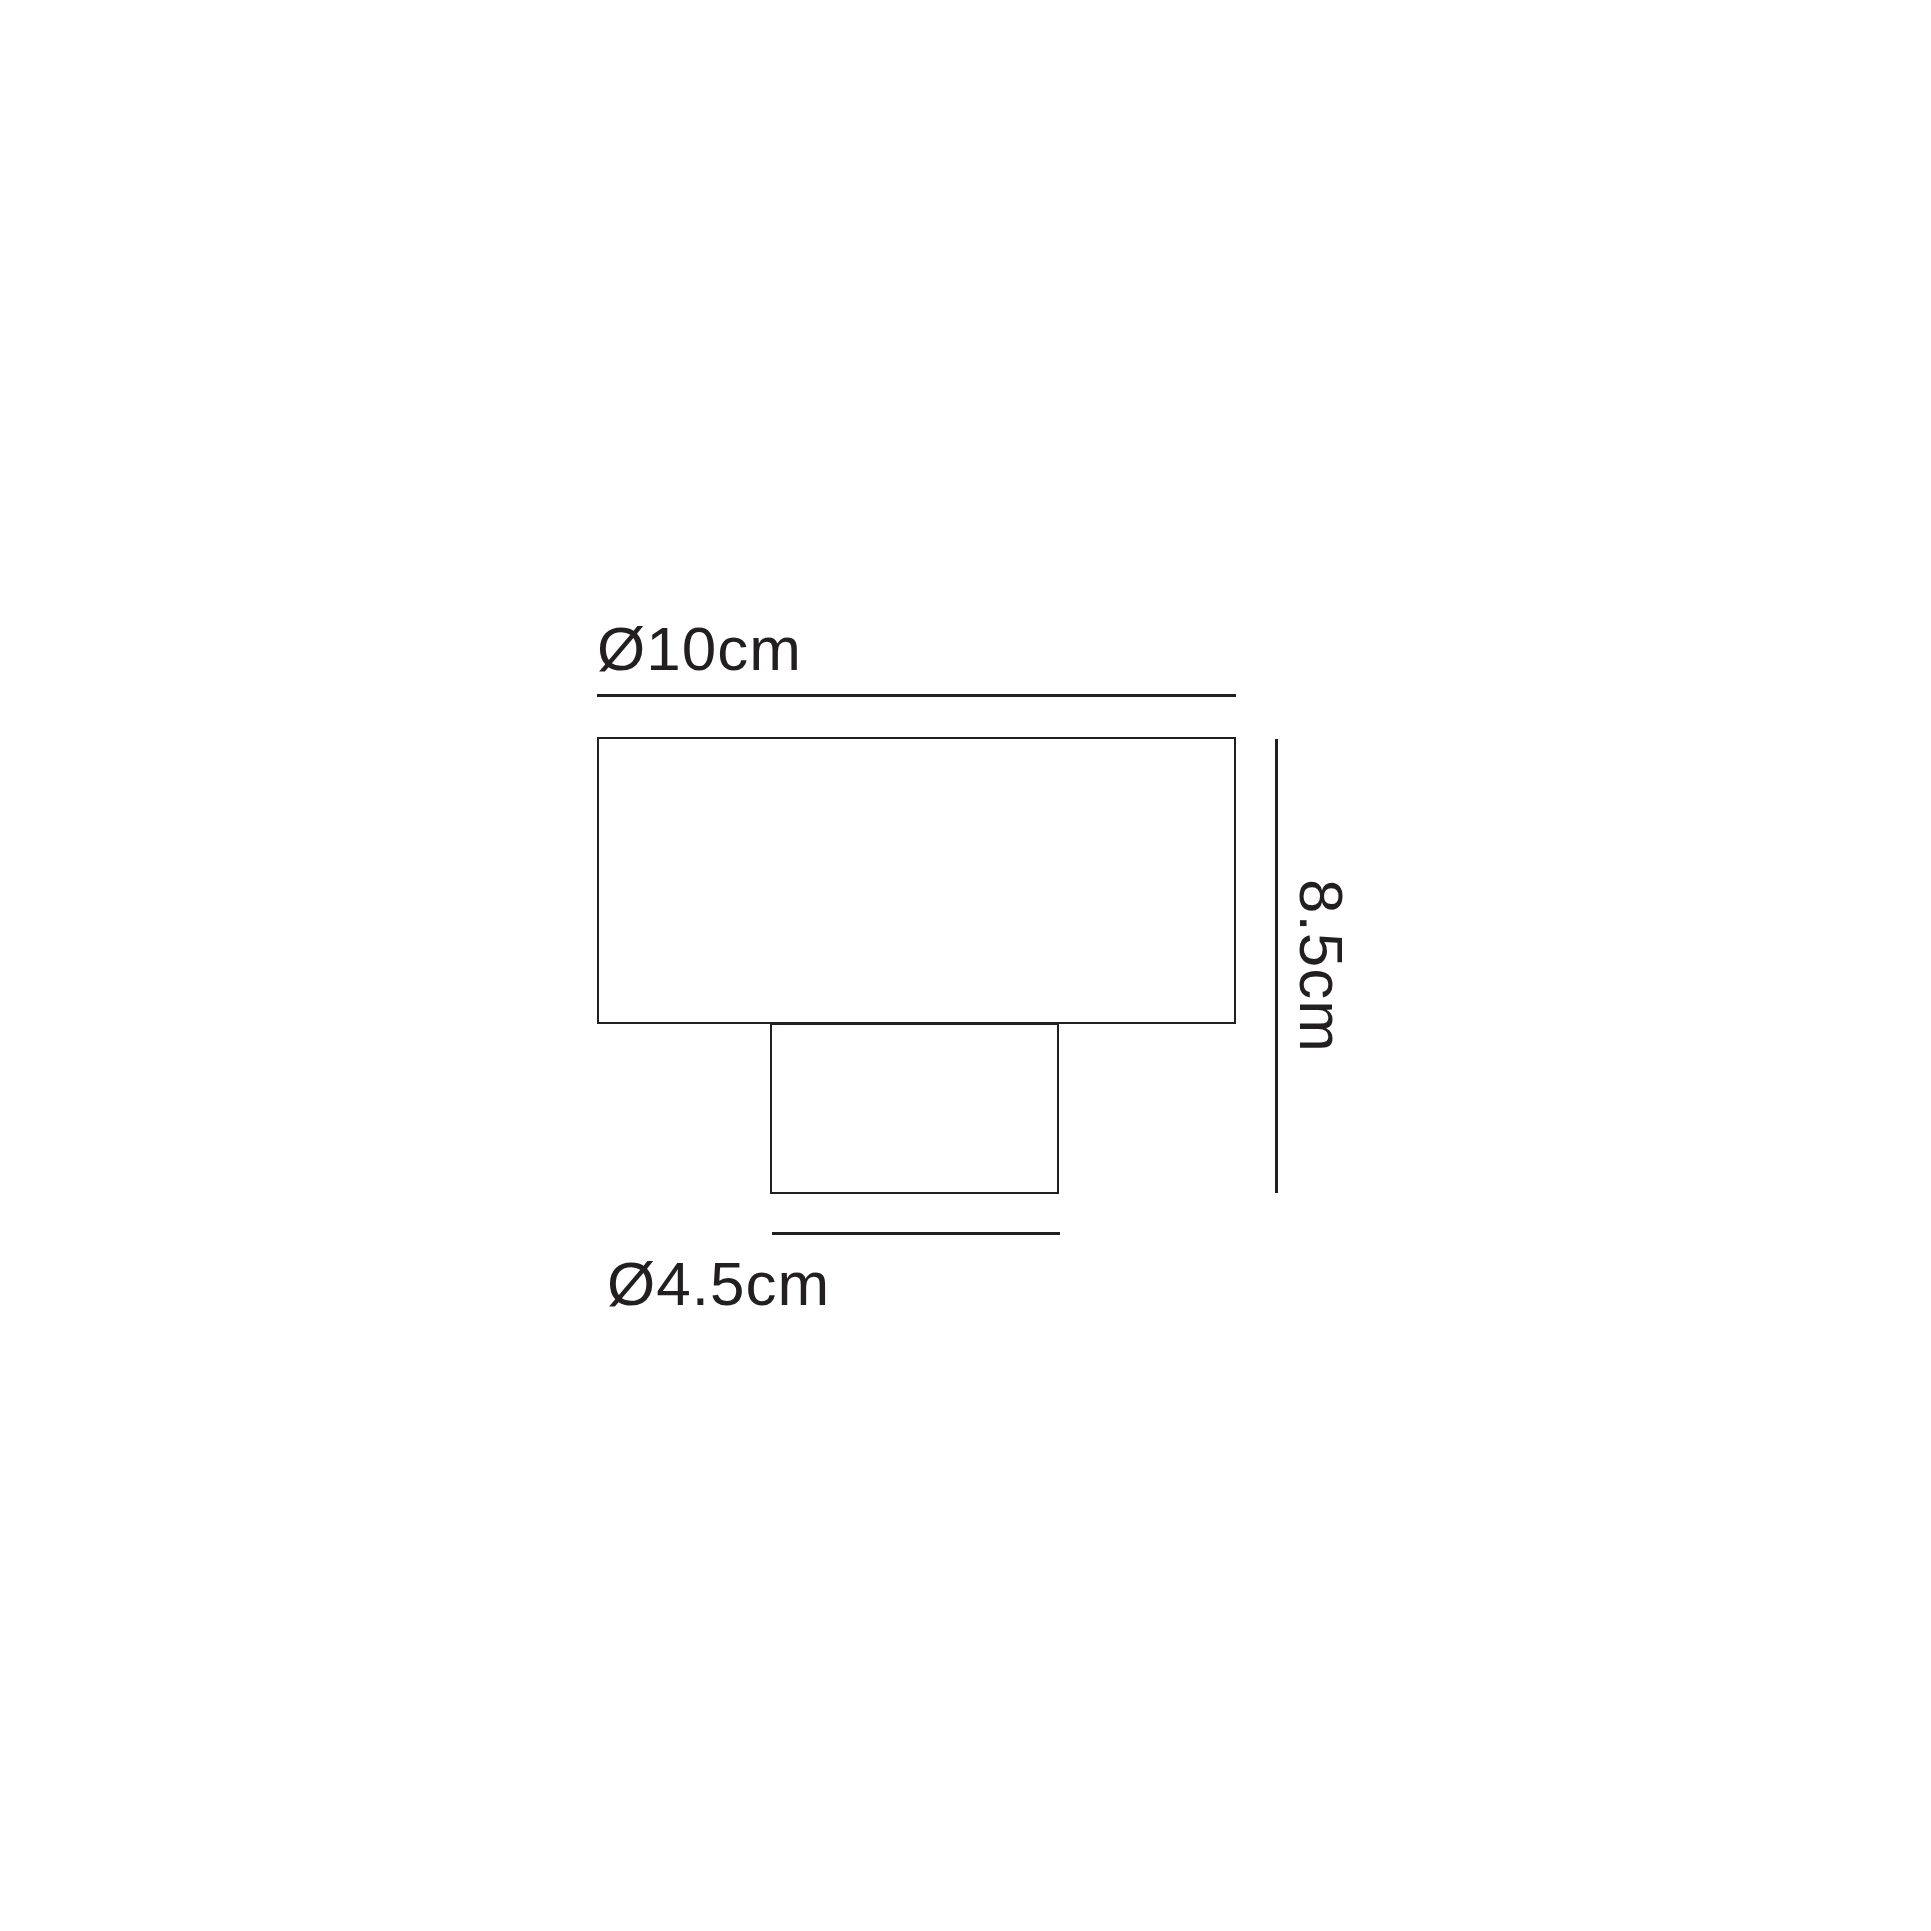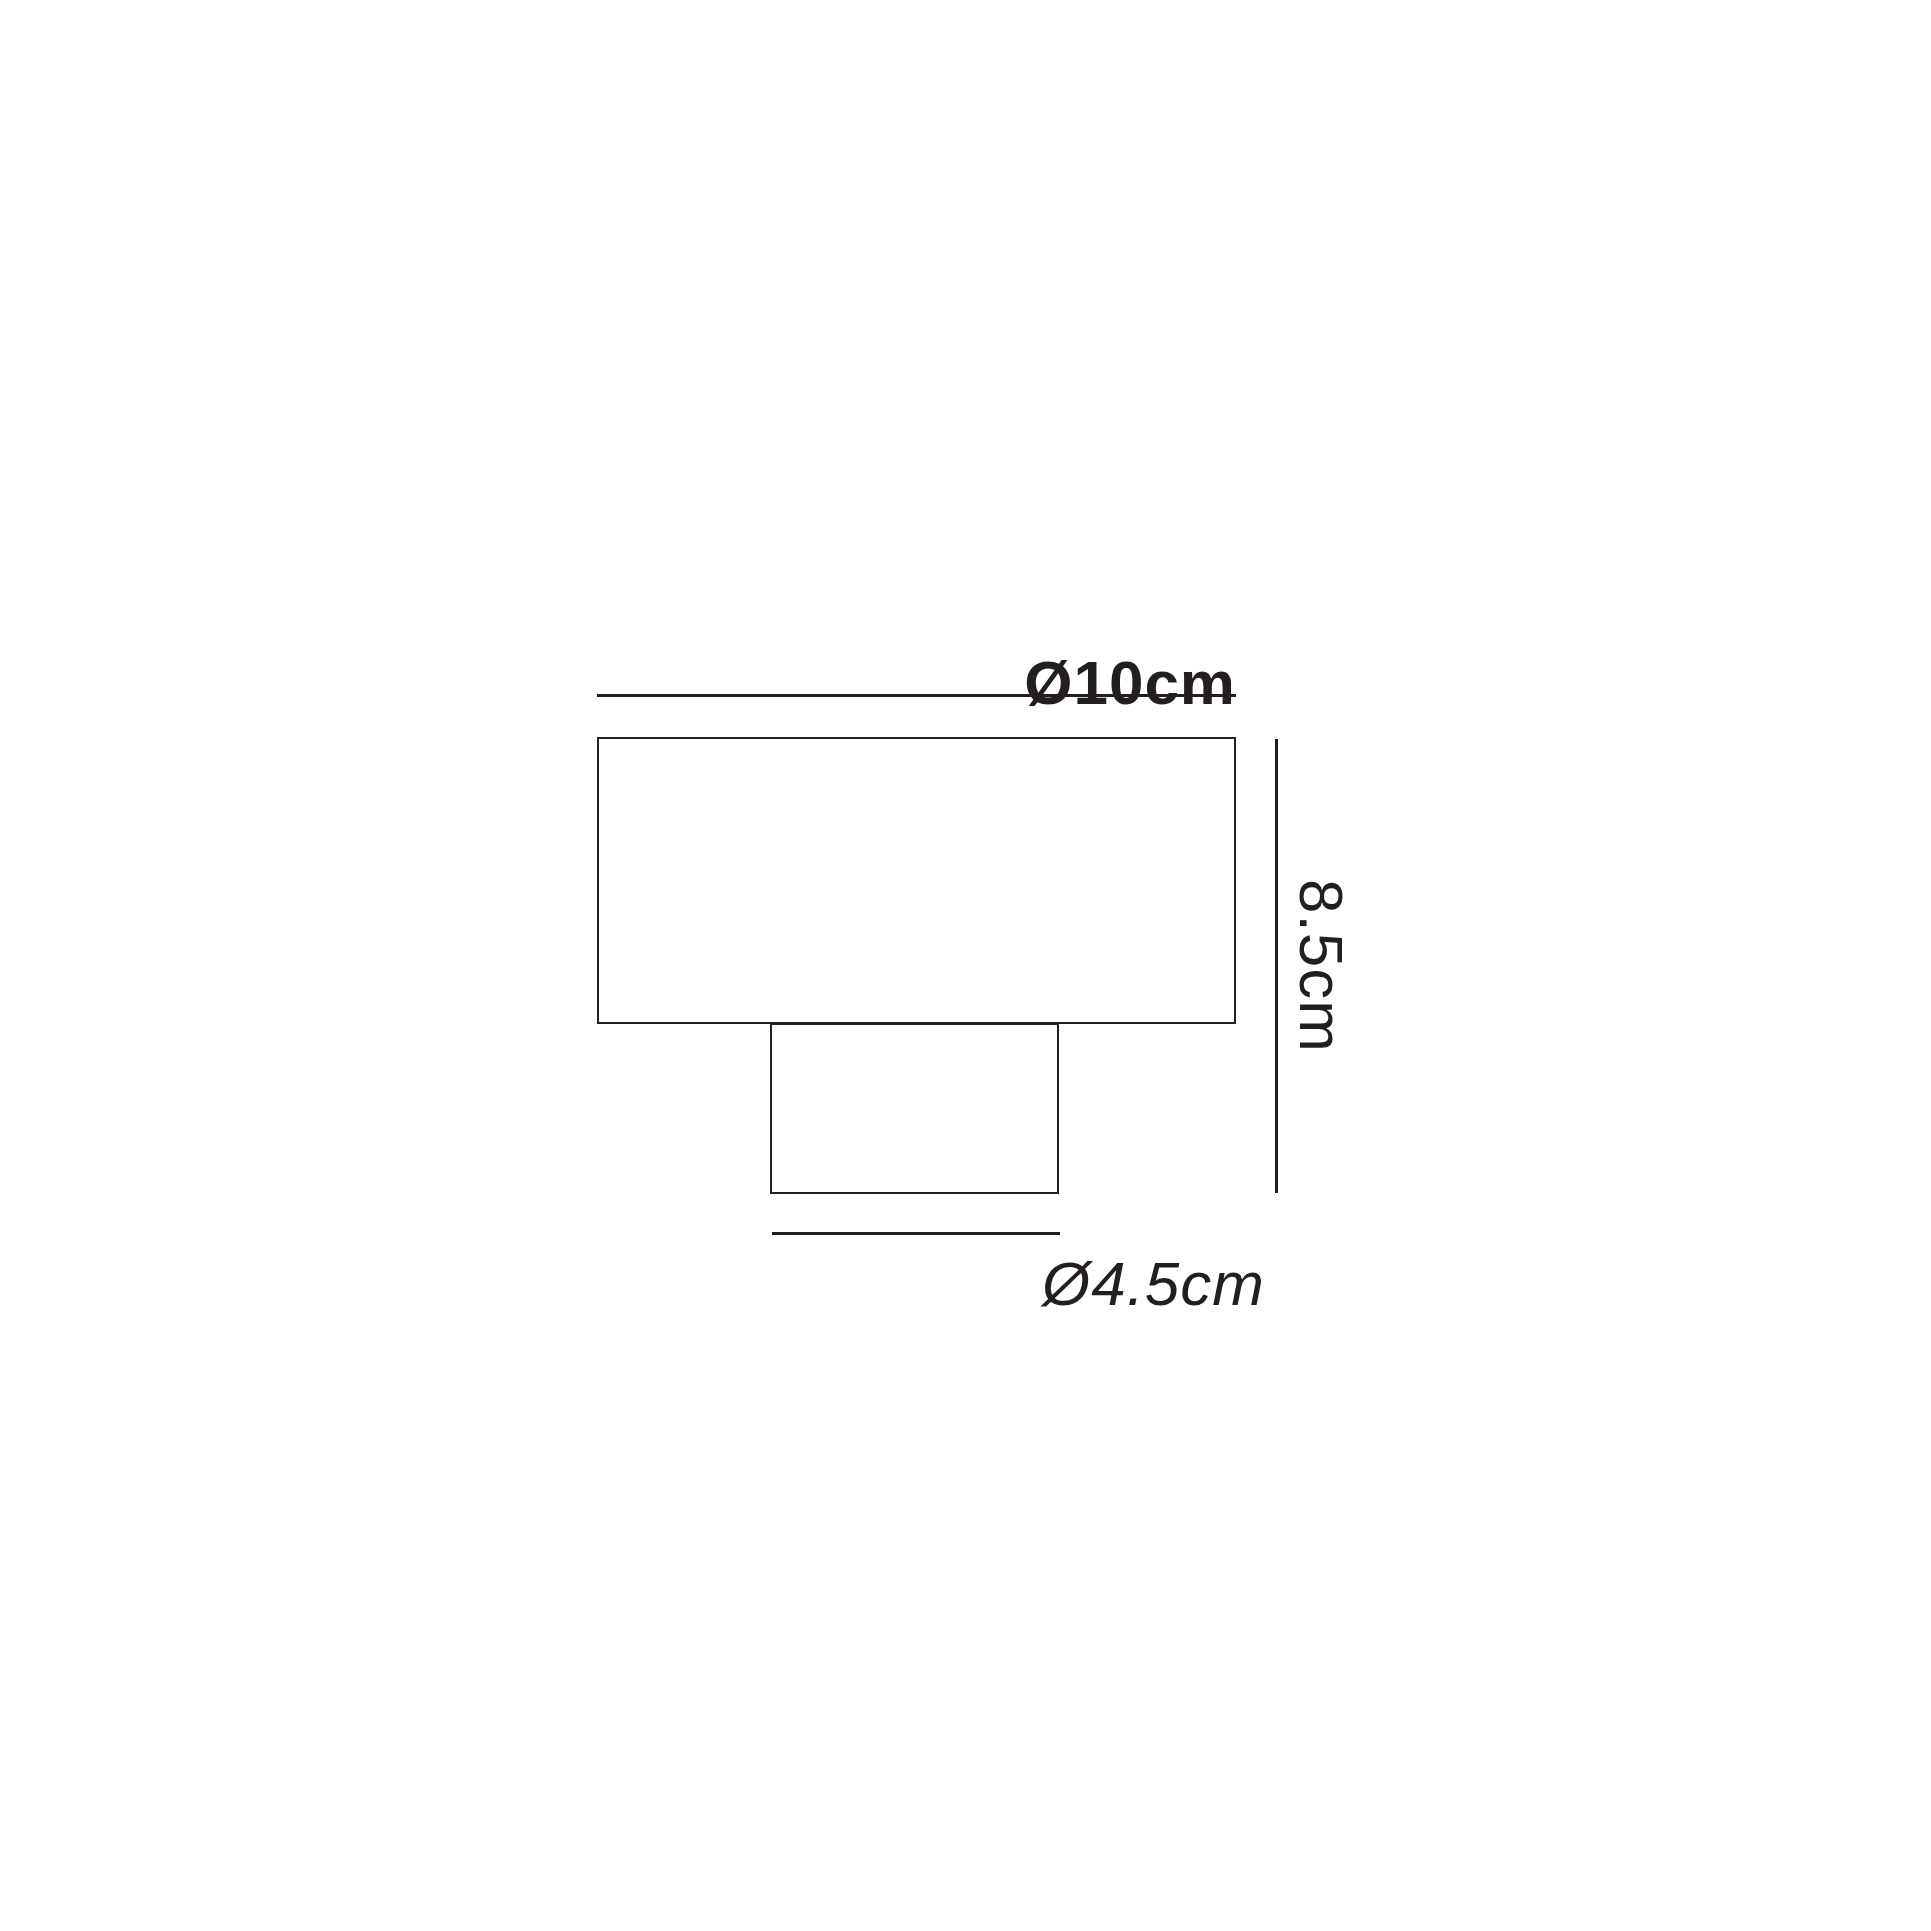--- a/index.html
+++ b/index.html
@@ -60,41 +60,39 @@
   .dim-label {
     position: absolute;
     color: #231f20;
     font-size: 62px;
     line-height: 1;
     letter-spacing: 1px;
     white-space: nowrap;
   }
   #top-width-label {
     left: 597px;
-    top: 652px;
+    top: 618px;
     width: 639px;
-    text-align: right;
-    font-weight: bold;
+    text-align: left;
   }
   #height-label {
     left: 1290px;
     top: 739px;
     height: 454px;
     display: flex;
     align-items: center;
     justify-content: center;
     writing-mode: vertical-rl;
     text-orientation: mixed;
   }
   #base-width-label {
-    left: 626px;
+    left: 607px;
     top: 1253px;
     width: 639px;
-    text-align: right;
-    font-style: italic;
+    text-align: left;
   }
 </style>
 </head>
 <body>
 
 <div id="canvas">
 
   <div id="top-dim-line" class="dim-line"></div>
 
   <div id="top-width-label" class="dim-label">Ø10cm</div>

